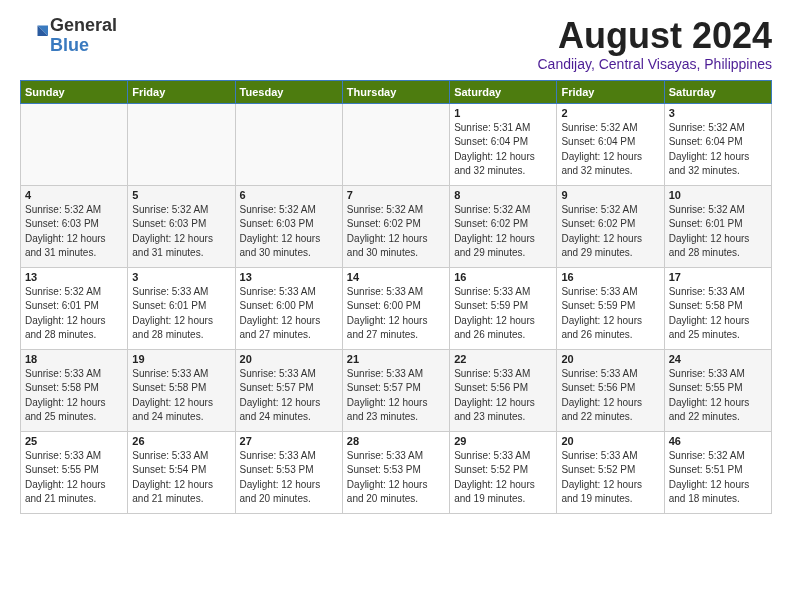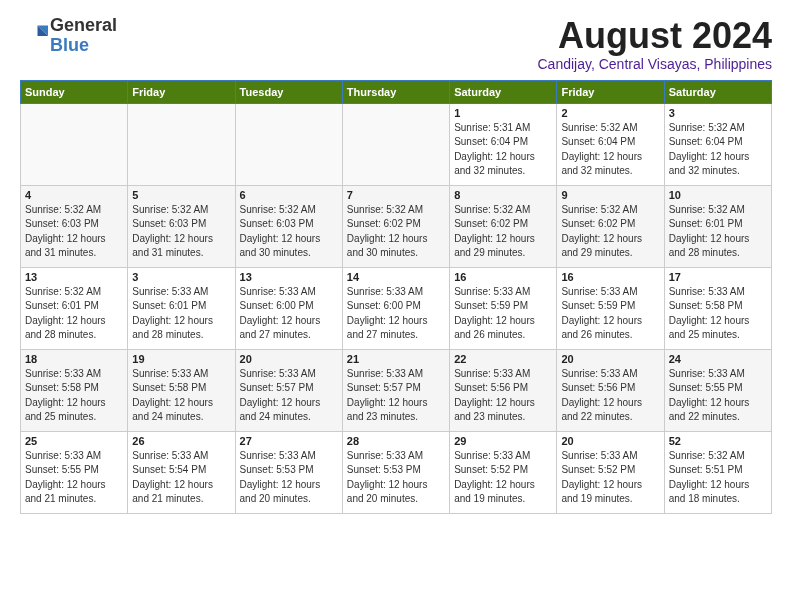--- a/index.html
+++ b/index.html
@@ -325,21 +325,21 @@
 Sunset: 5:52 PM
 Daylight: 12 hours and 19 minutes.</div>
           </td>
           <td>
             <span class="day-num">20</span>
             <div class="day-info" style="white-space: pre-line;">Sunrise: 5:33 AM
 Sunset: 5:52 PM
 Daylight: 12 hours and 19 minutes.</div>
           </td>
           <td>
-            <span class="day-num">52</span>
+            <span class="day-num">46</span>
             <div class="day-info" style="white-space: pre-line;">Sunrise: 5:32 AM
 Sunset: 5:51 PM
 Daylight: 12 hours and 18 minutes.</div>
           </td>
         </tr>
       </tbody>
   </table>
 </div>
 
 </body></html>

